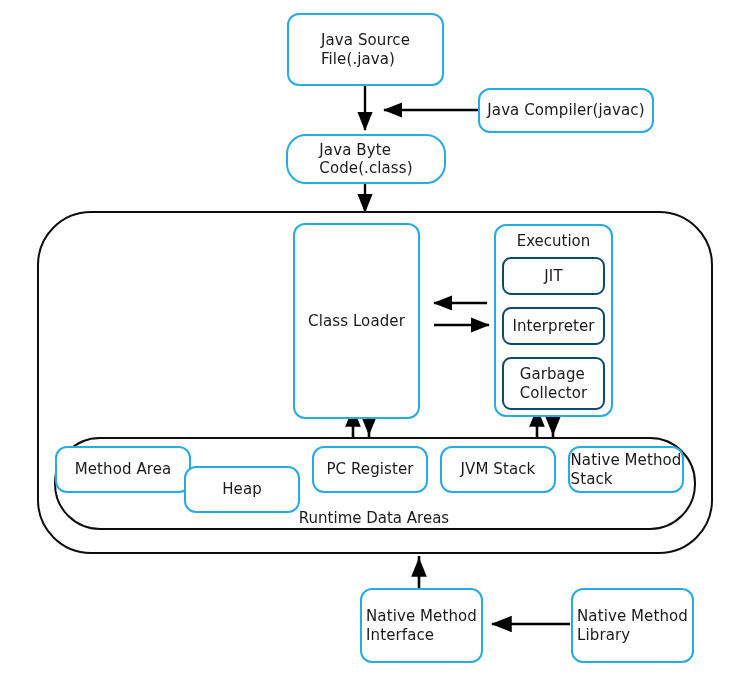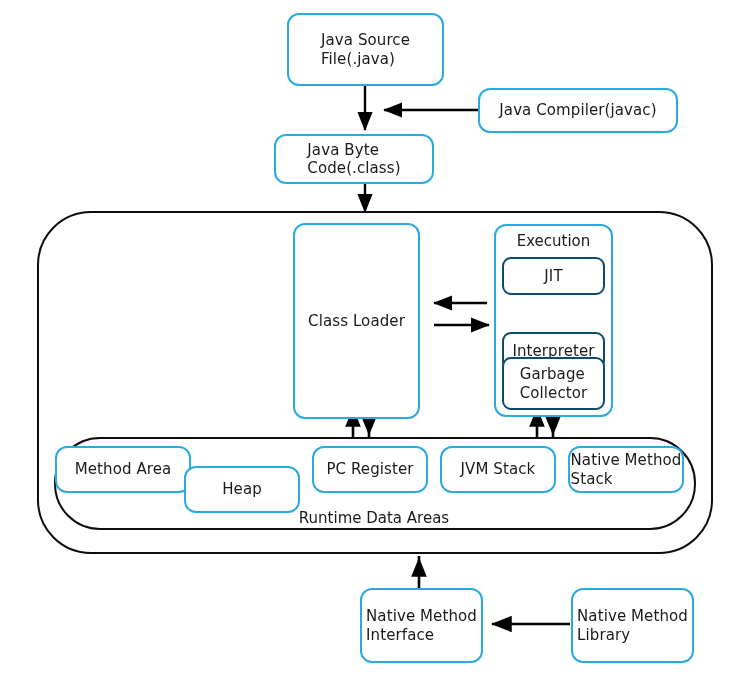--- a/index.html
+++ b/index.html
@@ -98,34 +98,34 @@
 
   <div class="node black-round" style="left:37px; top:211px; width:676px; height:343px; border-radius:54px;"></div>
 
   <div class="node black-round" style="left:54px; top:437px; width:642px; height:93px; border-radius:46px;"></div>
 
   <div class="container-title" style="left:0; top:509px; width:748px; text-align:center;">Runtime Data Areas</div>
 
   <div class="node blue-box" style="left:287px; top:13px; width:157px; height:73px;">Java Source
 File(.java)</div>
 
-  <div class="node blue-box" style="left:478px; top:88px; width:200px; height:45px;">Java Compiler(javac)</div>
+  <div class="node blue-box" style="left:478px; top:88px; width:176px; height:45px;">Java Compiler(javac)</div>
 
-  <div class="node blue-box" style="left:274px; top:134px; width:160px; height:50px;">Java Byte
+  <div class="node blue-box" style="left:286px; top:134px; width:160px; height:50px;border-radius:20px;">Java Byte
 Code(.class)</div>
 
   <div class="node blue-box" style="left:293px; top:223px; width:127px; height:196px;">Class Loader</div>
 
   <div class="node blue-box" style="left:494px; top:224px; width:119px; height:193px; display:block;">
   </div>
   <div class="container-title" style="left:494px; top:232px; width:119px; text-align:center;">Execution</div>
 
   <div class="node blue-box-sm" style="left:502px; top:257px; width:103px; height:38px;">JIT</div>
 
-  <div class="node blue-box-sm" style="left:502px; top:307px; width:103px; height:38px;margin-top:25px;">Interpreter</div>
+  <div class="node blue-box-sm" style="left:502px; top:307px; width:103px; height:38px;">Interpreter</div>
 
   <div class="node blue-box-sm" style="left:502px; top:357px; width:103px; height:53px;">Garbage
 Collector</div>
 
   <div class="node blue-box" style="left:55px; top:446px; width:136px; height:47px;">Method Area</div>
 
   <div class="node blue-box" style="left:184px; top:446px; width:116px; height:47px;margin-top:20px;">Heap</div>
 
   <div class="node blue-box" style="left:312px; top:446px; width:116px; height:47px;">PC Register</div>
 

